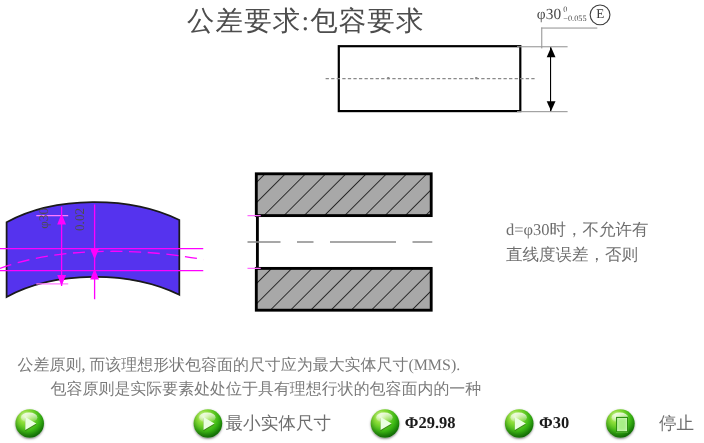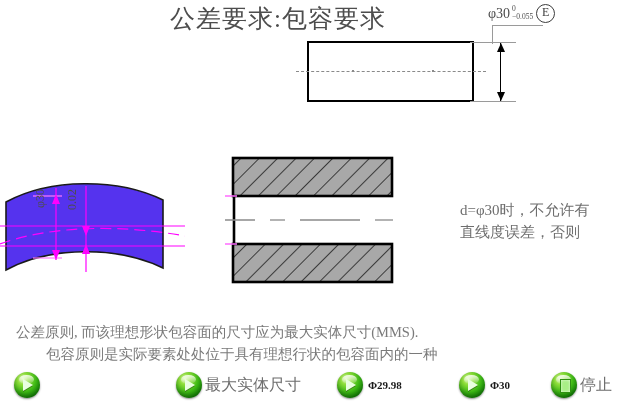--- a/index.html
+++ b/index.html
@@ -218,21 +218,21 @@
   }
   .tool-label {
     margin-left: 3px;
     font-size: 16px;
     color: #6e6e6e;
     font-family: "Liberation Serif", serif;
   }
   .tool-label.bold {
     color: #1a1a1a;
     font-weight: bold;
-    font-size: 11px;
+    font-size: 15px;
     margin-left: 5px;
   }
 </style>
 </head>
 <body>
 
 <div id="page">
 
   <div id="title">公差要求:包容要求</div>
 
@@ -323,35 +323,35 @@
   <div id="toolbar">
     <div class="tool-btn" style="left:14px; top:3px;">
       <span class="orb">
           <span class="glyph-play"></span>
         </span>
     </div>
     <div class="tool-btn" style="left:176px; top:3px;">
       <span class="orb">
           <span class="glyph-play"></span>
         </span>
-      <span class="tool-label">最大实体尺寸</span>
+      <span class="tool-label">最小实体尺寸</span>
     </div>
     <div class="tool-btn" style="left:337px; top:3px;">
       <span class="orb">
           <span class="glyph-play"></span>
         </span>
       <span class="tool-label bold">Φ29.98</span>
     </div>
     <div class="tool-btn" style="left:459px; top:3px;">
       <span class="orb">
           <span class="glyph-play"></span>
         </span>
       <span class="tool-label bold">Φ30</span>
     </div>
-    <div class="tool-btn" style="left:551px; top:3px;">
+    <div class="tool-btn" style="left:551px; top:3px;gap:19px;">
       <span class="orb">
           <span class="glyph-stop"></span>
         </span>
       <span class="tool-label">停止</span>
     </div>
   </div>
 
 </div>
 
 </body></html>

